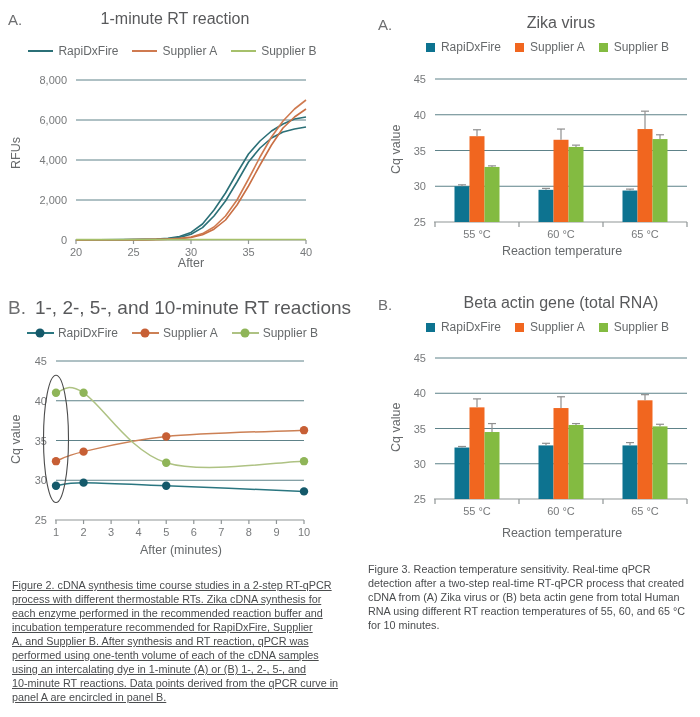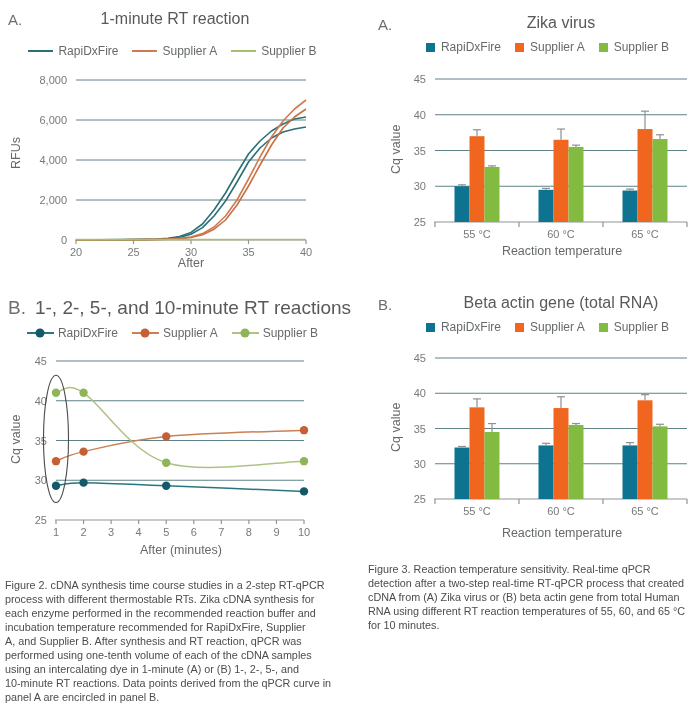--- a/index.html
+++ b/index.html
@@ -272,21 +272,21 @@
       <rect x="287.5" y="58.30000000000001" width="15" height="98.69999999999999" fill="#f1661f"></rect>
       <line x1="295" y1="52.66000000000001" x2="295" y2="58.30000000000001" stroke="#8f8f8f" stroke-width="1.2"></line>
       <line x1="291" y1="52.66000000000001" x2="299" y2="52.66000000000001" stroke="#8f8f8f" stroke-width="1.2"></line>
       <rect x="302.5" y="84.38500000000002" width="15" height="72.61499999999998" fill="#83bb41"></rect>
       <line x1="310" y1="82.27000000000004" x2="310" y2="84.38500000000002" stroke="#8f8f8f" stroke-width="1.2"></line>
       <line x1="306" y1="82.27000000000004" x2="314" y2="82.27000000000004" stroke="#8f8f8f" stroke-width="1.2"></line>
     </svg>
   <div class="abs y-title" style="left:372px; top:421px; width:48px;">Cq value</div>
   <div class="abs x-title" style="left:436px; top:526px; width:252px;">Reaction temperature</div>
 
-  <div class="abs caption" style="left:5px; top:578px; width:340px;">Figure 2. cDNA synthesis time course studies in a 2-step RT-qPCR
+  <div class="abs caption" style="left:12px; top:578px; width:340px;text-decoration:underline;">Figure 2. cDNA synthesis time course studies in a 2-step RT-qPCR
 process with different thermostable RTs. Zika cDNA synthesis for
 each enzyme performed in the recommended reaction buffer and
 incubation temperature recommended for RapiDxFire, Supplier
 A, and Supplier B. After synthesis and RT reaction, qPCR was
 performed using one-tenth volume of each of the cDNA samples
 using an intercalating dye in 1-minute (A) or (B) 1-, 2-, 5-, and
 10-minute RT reactions. Data points derived from the qPCR curve in
 panel A are encircled in panel B.</div>
   <div class="abs caption" style="left:368px; top:562px; width:332px;">Figure 3. Reaction temperature sensitivity. Real-time qPCR
 detection after a two-step real-time RT-qPCR process that created

